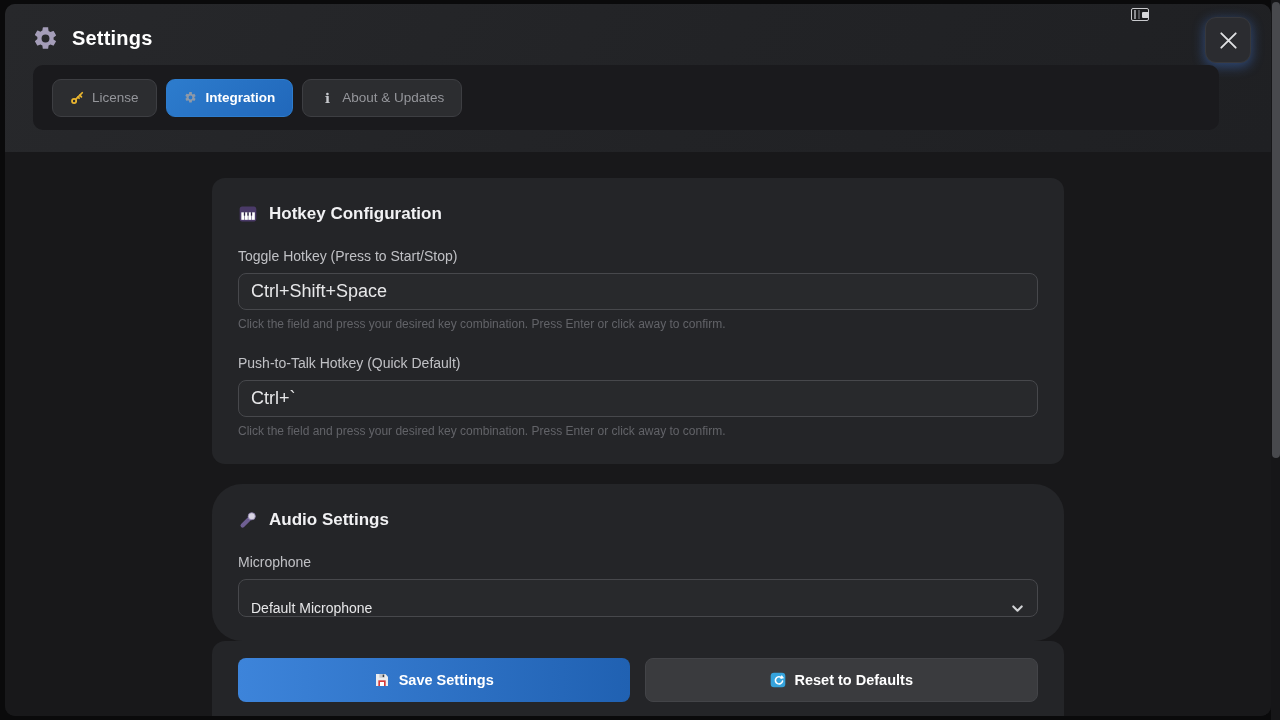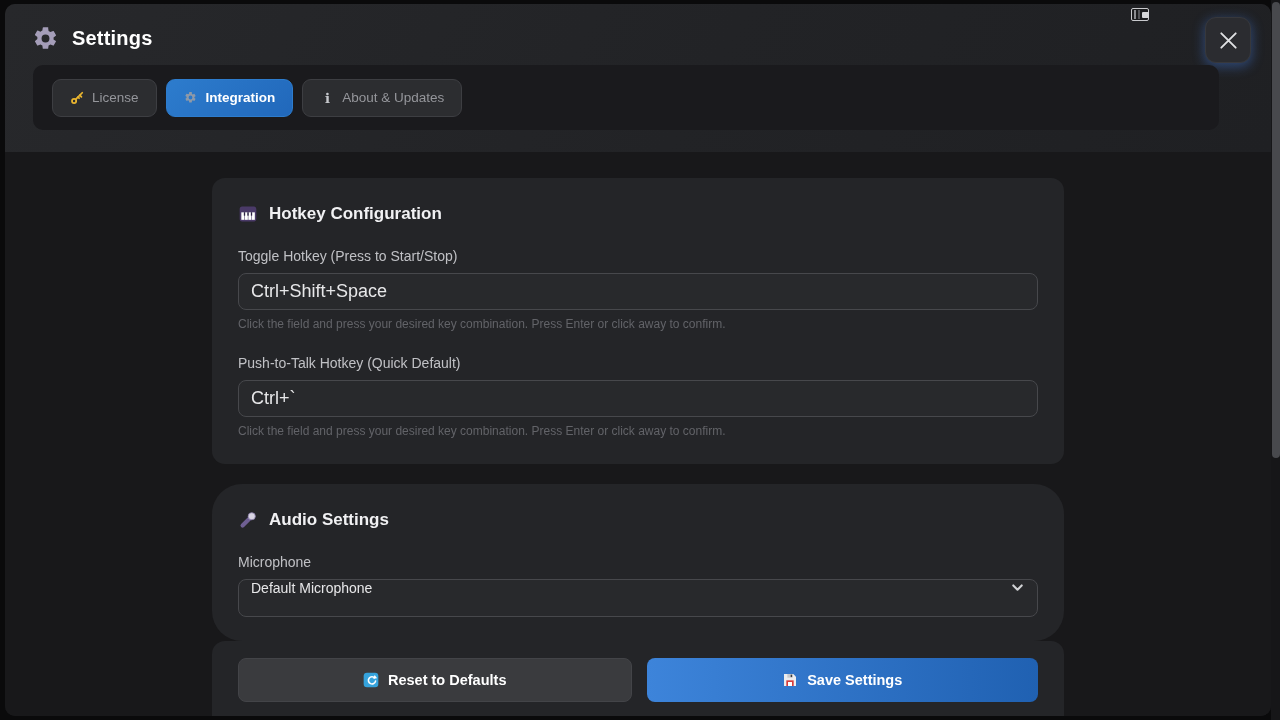--- a/index.html
+++ b/index.html
@@ -73,21 +73,21 @@
     font-size:18px; padding:0 12px; outline:none;
     font-family:"Liberation Sans", sans-serif;
   }
   .hint { font-size:12px; color:#626368; margin-top:7px; }
   .field-group + .field-group { margin-top:24px; }
 
   .card-hotkeys { margin-bottom:20px; }
   .card-audio { padding-bottom:24px;border-radius:30px; }
 
   .select {
-    display:flex; align-items:flex-start; justify-content:space-between;
+    display:flex; align-items:flex-end; justify-content:space-between;
     width:100%; height:38px; border-radius:8px;
     background:#28292c; border:1px solid #47484c; color:#e7e7e9;
     font-size:14px; padding:0 12px; cursor:pointer;
   }
 
   .card-actions { padding:17px 26px; height:110px; border-radius:13px 13px 0 0; }
   .actions-row { display:flex; gap:15px; }
   .btn {
     flex:1; height:44px; border:none; border-radius:8px; cursor:pointer;
     display:flex; align-items:center; justify-content:center; gap:9px;
@@ -219,43 +219,43 @@
               <svg width="15" height="15" viewBox="0 0 16 16">
                 <path d="M3.5 5.8 L8 10.4 L12.5 5.8" stroke="#d2d3d6" stroke-width="2.2" fill="none" stroke-linecap="round" stroke-linejoin="round"></path>
               </svg>
             </span>
           </div>
         </div>
       </div>
 
       <div class="card card-actions">
         <div class="actions-row">
-          <button class="btn btn-reset">
-            <span>
-              <svg width="16" height="16" viewBox="0 0 24 24">
-                <rect x="1" y="1" width="22" height="22" rx="5" fill="#35a3dc"></rect>
-                <path d="M17.6 9 A5.4 5.4 0 1 0 18.8 13.6" fill="none" stroke="#ffffff" stroke-width="2.4" stroke-linecap="round"></path>
-                <polygon points="14.6,9.6 21.2,9.2 17.6,4.4" fill="#ffffff"></polygon>
-              </svg>
-            </span>
-            <span>Reset to Defaults</span>
-          </button>
-
           <button class="btn btn-save">
             <span>
               <svg width="16" height="16" viewBox="0 0 24 24">
                 <path d="M3 3 h14 l4 4 v14 h-18 z" fill="#ecedef"></path>
                 <rect x="8" y="3" width="8" height="5.5" fill="#c7c9cd"></rect>
                 <rect x="13" y="4" width="2.2" height="3.6" fill="#3a3b3e"></rect>
                 <rect x="6.5" y="12.5" width="11" height="8.5" fill="#d63c3c"></rect>
                 <rect x="9" y="15" width="6" height="6" fill="#ffffff"></rect>
               </svg>
             </span>
             <span>Save Settings</span>
           </button>
+
+          <button class="btn btn-reset">
+            <span>
+              <svg width="16" height="16" viewBox="0 0 24 24">
+                <rect x="1" y="1" width="22" height="22" rx="5" fill="#35a3dc"></rect>
+                <path d="M17.6 9 A5.4 5.4 0 1 0 18.8 13.6" fill="none" stroke="#ffffff" stroke-width="2.4" stroke-linecap="round"></path>
+                <polygon points="14.6,9.6 21.2,9.2 17.6,4.4" fill="#ffffff"></polygon>
+              </svg>
+            </span>
+            <span>Reset to Defaults</span>
+          </button>
         </div>
       </div>
 
     </div>
   </div>
 </div>
 
 <div class="scrollbar-track">
   <div class="scrollbar-thumb"></div>
 </div>

